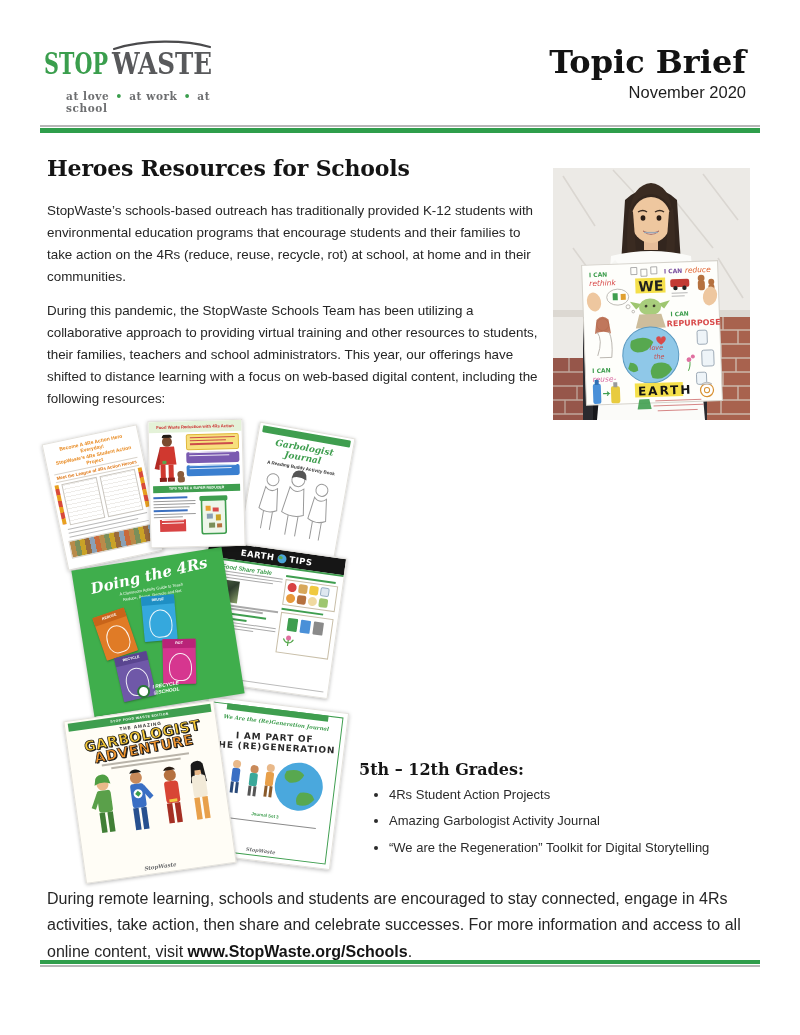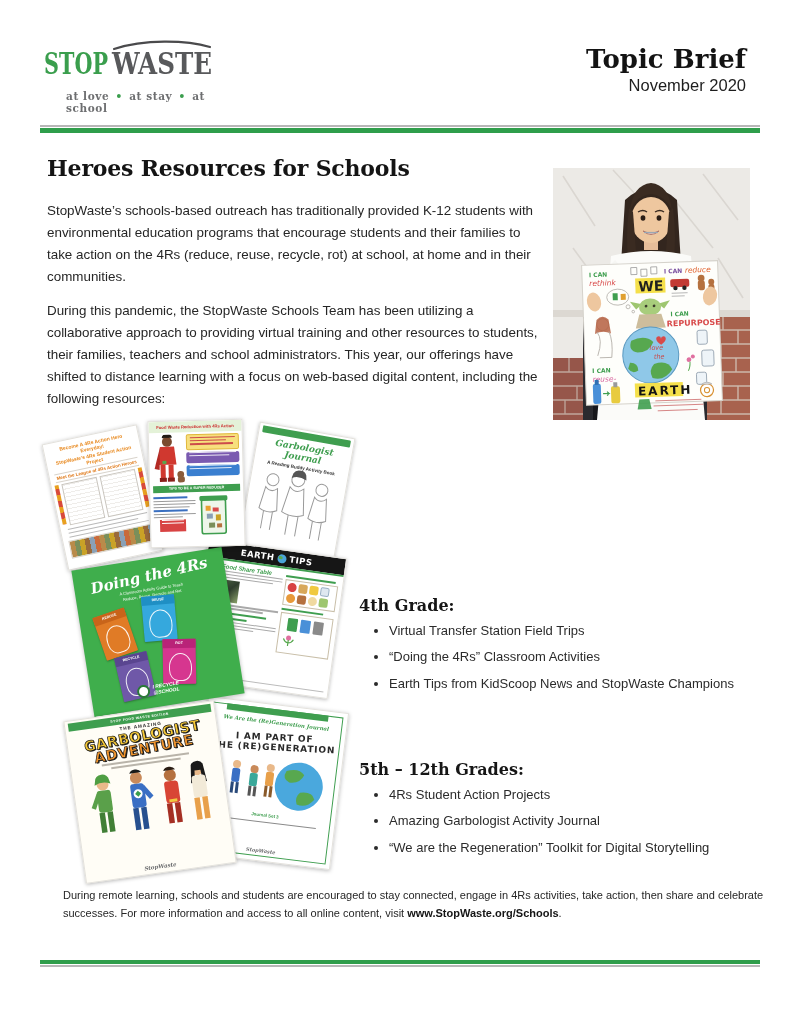--- a/index.html
+++ b/index.html
@@ -6,36 +6,36 @@
   .sheet{position:relative;width:800px;height:1035px;background:#fff;overflow:hidden;
          font-family:"Liberation Sans",sans-serif;color:#2b2b2b;}
   .abs{position:absolute;}
 
   
   .logo{left:44px;top:40px;width:180px;}
   .logo-tagline{margin-top:2px;margin-left:22px;font-size:10.5px;font-weight:bold;color:#6d6e70;
                 letter-spacing:.6px;font-family:"DejaVu Serif",serif;}
   .logo-tagline .dot{color:#3a9e4d;font-weight:bold;padding:0 2px;}
   .masthead{right:54px;top:46px;text-align:right;}
-  .doc-type{font-family:"DejaVu Serif",serif;font-weight:bold;font-size:26px;color:#131313;line-height:1.05;}
+  .doc-type{font-family:"DejaVu Serif",serif;font-weight:bold;font-size:32px;color:#131313;line-height:1.05;}
   .doc-date{font-size:16.5px;color:#1d1d1d;margin-top:3px;}
 
   .rule-top{left:40px;top:125px;width:720px;}
   .rule-top .g1{height:2px;background:#b7b7b7;}
   .rule-top .g2{height:5px;background:#2f9e4b;margin-top:1px;}
   .rule-bot{left:40px;top:960px;width:720px;}
   .rule-bot .g2{height:4px;background:#2f9e4b;}
   .rule-bot .g1{height:2px;background:#b7b7b7;margin-top:1px;}
 
   
   .h1{left:47px;top:155px;font-family:"DejaVu Serif",serif;font-weight:bold;font-size:22px;
       color:#141414;letter-spacing:-.2px;}
   .intro{left:47px;top:200px;width:496px;font-size:13.4px;line-height:1.63;color:#262626;}
   .intro p{margin:0 0 13px 0;}
-  .closing{left:63px;top:886px;width:708px;font-size:11px;line-height:1.65;color:#262626;}
+  .closing{left:47px;top:886px;width:708px;font-size:16px;line-height:1.65;color:#262626;}
   .closing b{color:#141414;}
   .footer{left:0;top:977px;width:800px;text-align:center;font-size:11.5px;color:#2e2e2e;}
 
   
   .sec{width:410px;}
   .sec h2{margin:0 0 8px 0;font-family:"DejaVu Serif",serif;font-weight:bold;font-size:16px;color:#161616;}
   .sec ul{margin:0;padding:0 0 0 30px;}
   .sec li{font-size:13px;line-height:1.3;margin-bottom:9.5px;color:#2b2b2b;}
   .sec1{left:359px;top:438px;}
   .sec2{left:359px;top:596px;}
@@ -157,21 +157,21 @@
 
   <div class="abs logo">
     <svg width="172" height="44" viewBox="0 0 172 44">
       <path d="M70,9 C100,-1 142,0 166,7" fill="none" stroke="#4a4a4c" stroke-width="2.2" stroke-linecap="round"></path>
       <text x="0" y="34" textLength="64" lengthAdjust="spacingAndGlyphs" font-family="DejaVu Serif, serif" font-weight="bold" font-size="29" fill="#3a9e4d">STOP</text>
       <text x="68" y="34" textLength="100" lengthAdjust="spacingAndGlyphs" font-family="DejaVu Serif, serif" font-weight="bold" font-size="29" fill="#58595b">WASTE</text>
     </svg>
     <div class="logo-tagline">
       <span>at love</span>
       <span class="dot">•</span>
-      <span>at stay</span>
+      <span>at work</span>
       <span class="dot">•</span>
       <span>at school</span>
     </div>
   </div>
 
   <div class="abs masthead">
     <div class="doc-type">Topic Brief</div>
     <div class="doc-date">November 2020</div>
   </div>
 
@@ -616,28 +616,20 @@
           <rect x="111" y="16" width="14" height="22" rx="3" fill="#f2ead8"></rect>
           <rect x="111" y="38" width="5.5" height="22" fill="#e8a04a"></rect>
             <rect x="119" y="38" width="5.5" height="22" fill="#e8a04a"></rect>
         </g>
       </svg>
       <div class="logo-sm">StopWaste</div>
     </div>
   </div>
 
 
-  <div class="abs sec sec2">
-    <h2>4th Grade:</h2>
-    <ul>
-      <li>Virtual Transfer Station Field Trips</li>
-      <li>“Doing the 4Rs” Classroom Activities</li>
-      <li>Earth Tips from KidScoop News and StopWaste Champions</li>
-    </ul>
-  </div>
 
   <div class="abs sec sec3">
     <h2>5th – 12th Grades:</h2>
     <ul>
       <li>4Rs Student Action Projects</li>
       <li>Amazing Garbologist Activity Journal</li>
       <li>“We are the Regeneration” Toolkit for Digital Storytelling</li>
     </ul>
   </div>
 

